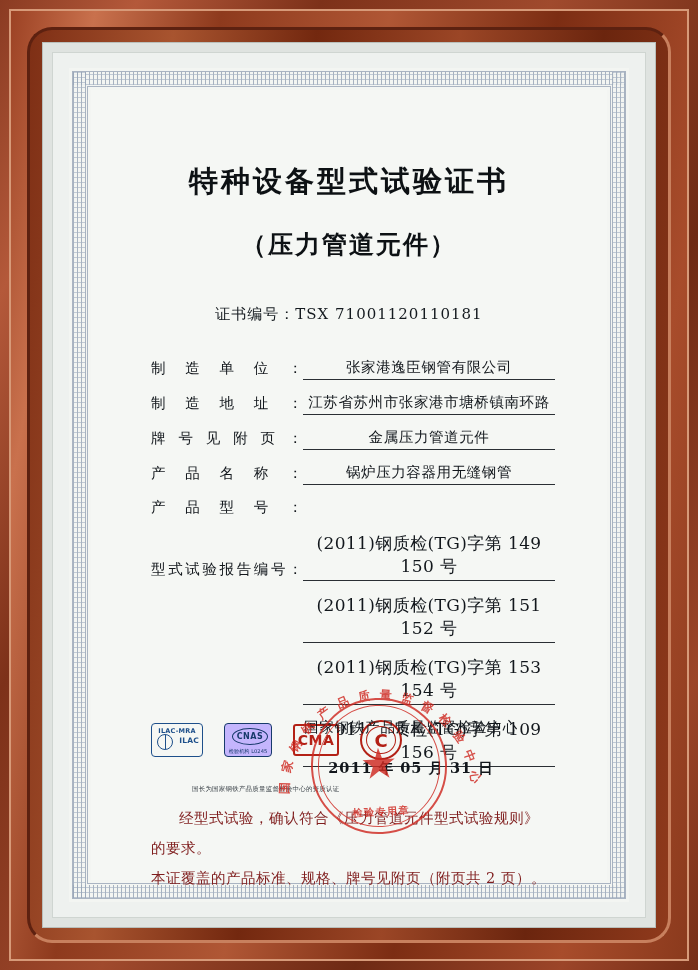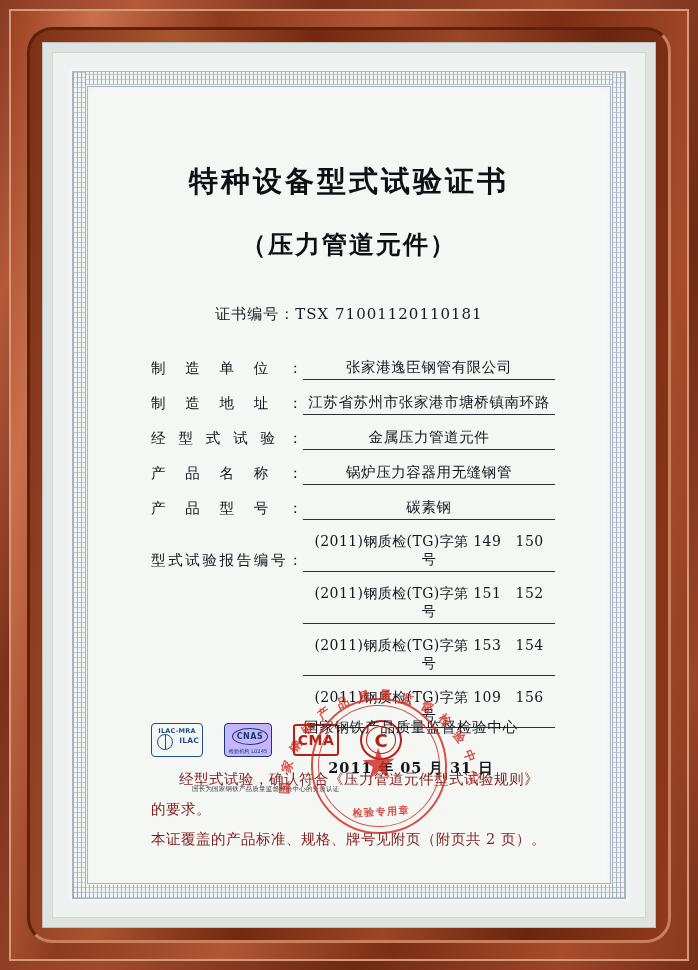--- a/index.html
+++ b/index.html
@@ -180,21 +180,21 @@
   .report-row {
     display: flex;
     align-items: flex-end;
     margin-bottom: 13px;
   }
   .report-spacer { width: 152px; }
   .report-value {
     flex: 1;
     border-bottom: 1px solid #2a2f34;
     font-family: "DejaVu Serif", "Liberation Serif", serif;
-    font-size: 14px;
+    font-size: 17px;
     padding: 0 6px 2px 6px;
     letter-spacing: 0.4px;
     color: #12171c;
     text-align: center;
     min-height: 19px;
   }
 
   .statements {
     margin-top: 36px;
     padding: 0 22px;
@@ -443,32 +443,31 @@
                     <span class="field-label lbl-wide">制造单位：</span>
                     <span class="field-value">张家港逸臣钢管有限公司</span>
                   </div>
 
                   <div class="field-row">
                     <span class="field-label lbl-wide">制造地址：</span>
                     <span class="field-value">江苏省苏州市张家港市塘桥镇南环路</span>
                   </div>
 
                   <div class="field-row">
-                    <span class="field-label lbl-wide">经型式试验：</span>
+                    <span class="field-label lbl-wide">牌号见附页：</span>
                     <span class="field-value">金属压力管道元件</span>
                   </div>
 
                   <div class="field-row">
                     <span class="field-label lbl-wide">产品名称：</span>
                     <span class="field-value">锅炉压力容器用无缝钢管</span>
                   </div>
 
                   <div class="field-row">
                     <span class="field-label lbl-wide">产品型号：</span>
-                    <span class="field-value">碳素钢</span>
                   </div>
 
                   <div class="report-row">
                     <span class="field-label lbl-wide">型式试验报告编号：</span>
                     <span class="report-value">(2011)钢质检(TG)字第 149　150 号</span>
                   </div>
 
                   <div class="report-row">
                     <span class="report-spacer"></span>
                     <span class="report-value">(2011)钢质检(TG)字第 151　152 号</span>

